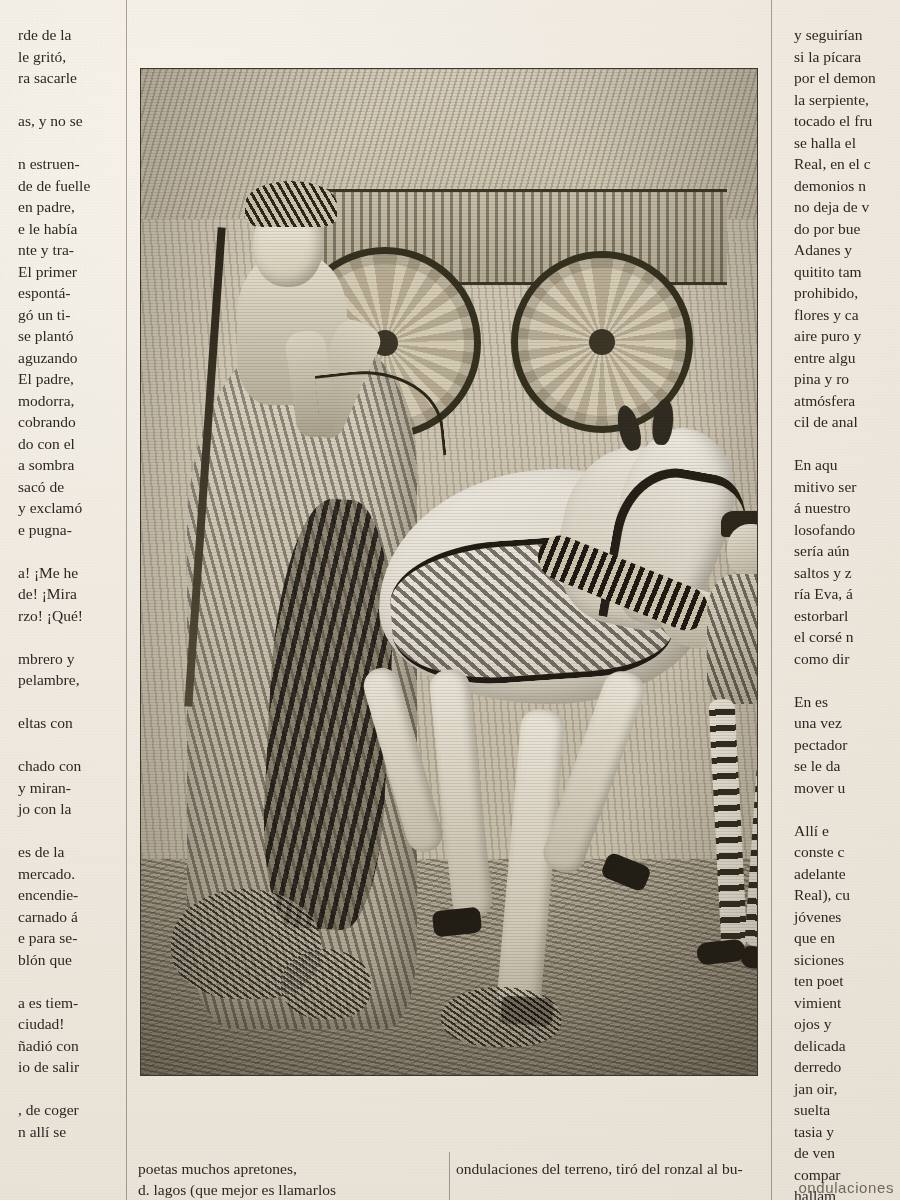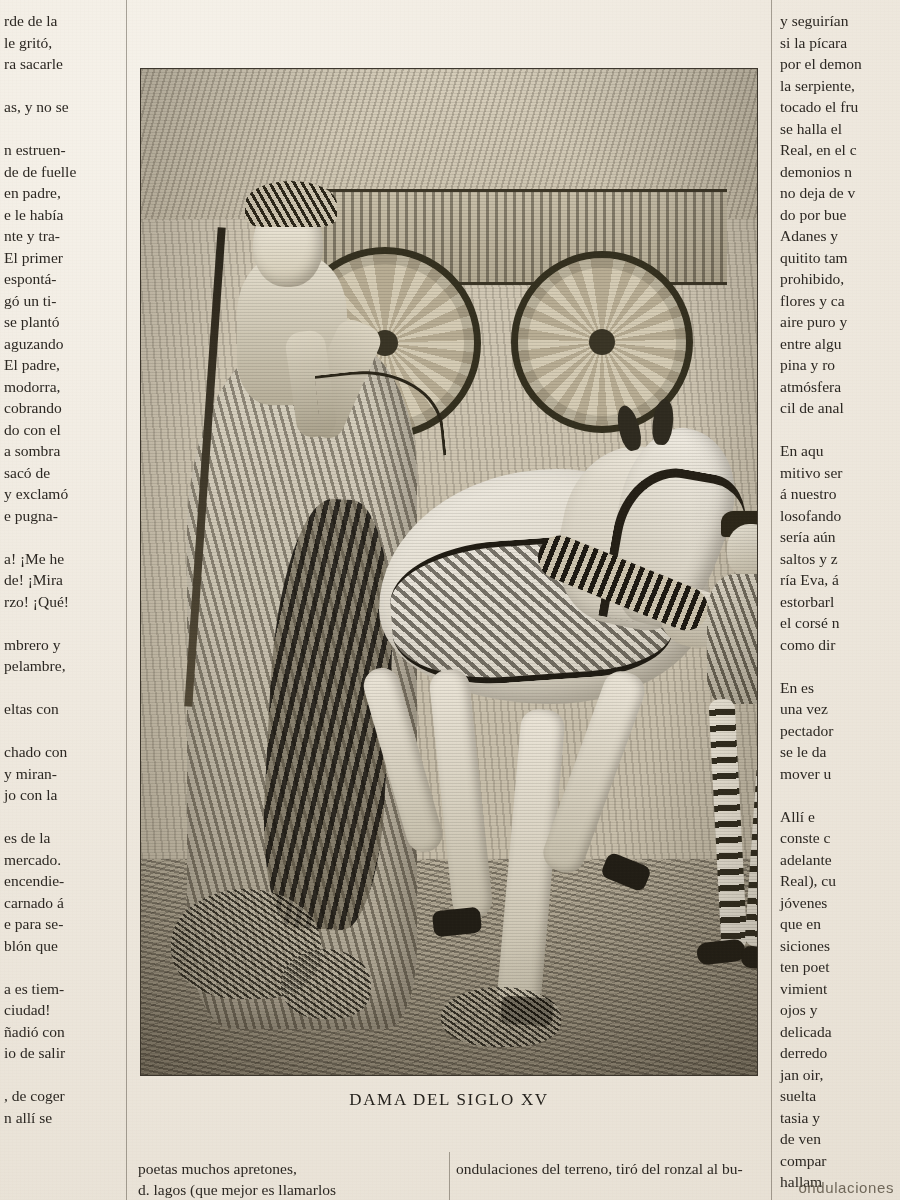--- a/index.html
+++ b/index.html
@@ -38,21 +38,21 @@
   .col {
     position: absolute;
     top: 0;
     bottom: 0;
     font-size: 15.5px;
     line-height: 21.5px;
     color: #2b2722;
     overflow: hidden;
   }
   .col p {
-    margin: 2px;
+    margin: 16px;
     text-align: justify;
   }
   .col-left {
     left: 0;
     width: 118px;
     padding: 8px 6px 0 2px;
   }
   .col-right {
     right: 0;
     width: 120px;
@@ -564,21 +564,20 @@
 
         <div class="eng shrub" id="shrub-a"></div>
         <div class="eng shrub" id="shrub-b"></div>
         <div class="eng shrub" id="shrub-c"></div>
 
         <div id="hatch"></div>
         <div id="vignette"></div>
       </div>
     </div>
 
-    <div id="caption">DAMA DEL SIGLO XV</div>
 
     <div id="bottom-rule"></div>
     <div id="bottom-cols">
       <div class="bc">
         <p style="white-space: pre-line;">poetas muchos apretones,
 d. lagos (que mejor es llamarlos</p>
       </div>
       <div class="bc">
         <p>ondulaciones del terreno, tiró del ronzal al bu-</p>
       </div>

